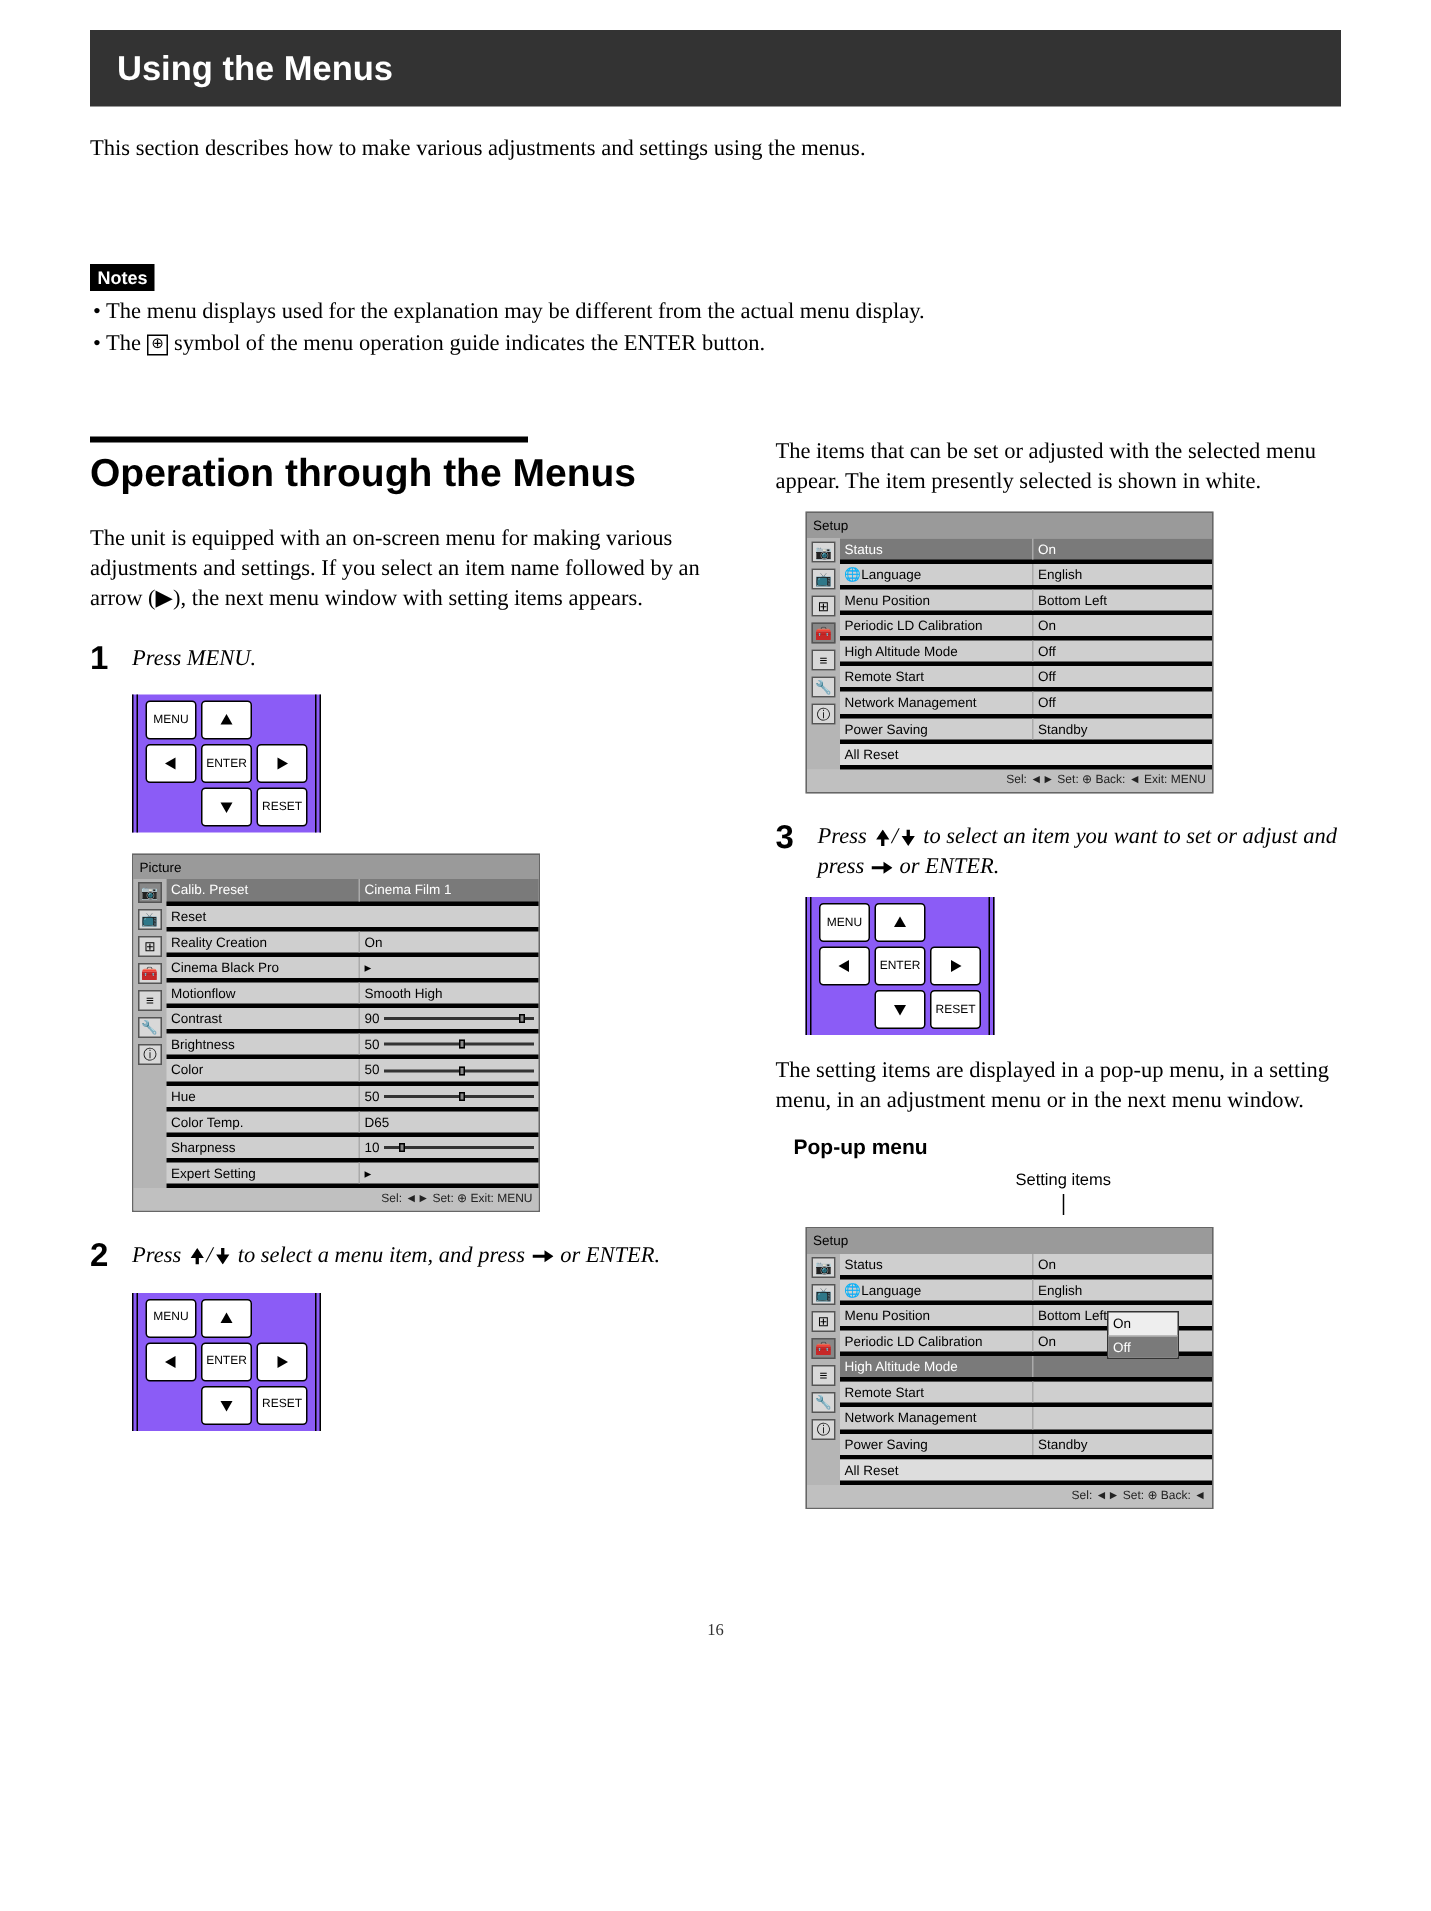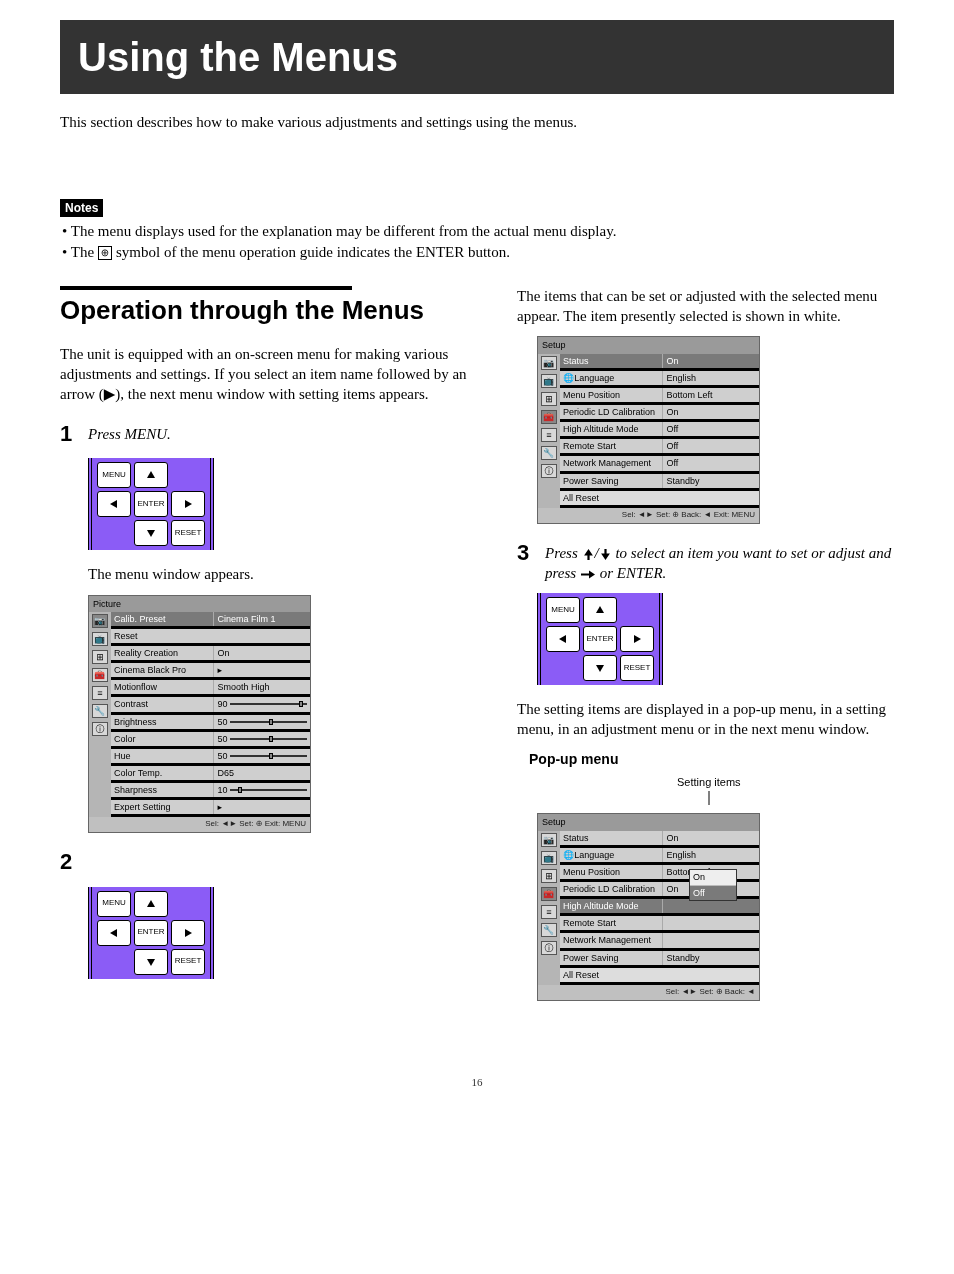--- a/index.html
+++ b/index.html
@@ -10,21 +10,21 @@
     background: #fff;
     width: 954px;
     margin: 0 auto;
     padding: 20px 60px 40px 60px;
     line-height: 1.35;
   }
   .page-title-bar {
     background: #333;
     color: #fff;
     font-family: Arial, Helvetica, sans-serif;
-    font-size: 40px;
+    font-size: 23px;
     font-weight: bold;
     padding: 10px 18px;
     margin-bottom: 18px;
   }
   .intro { margin-bottom: 23px; font-size: 15px; }
   .notes-tag {
     display: inline-block;
     background: #000;
     color: #fff;
     font-family: Arial, Helvetica, sans-serif;
@@ -42,21 +42,21 @@
     font-size: 10px;
     line-height: 12px;
     padding: 0 2px;
     vertical-align: 1px;
   }
   .two-cols {
     display: flex;
     gap: 40px;
     margin-top: 24px;
   }
-  .col { flex: 1; min-width: 0; }
+  .col { flex: 1; min-width: 0; margin-top: 28px; }
   .col-left { flex: 0 0 50%; }
   .col-right { flex: 0 0 46%; }
   .section-rule {
     border-top: 4px solid #000;
     width: 70%;
     margin-bottom: 6px;
   }
   .section-title {
     font-family: Arial, Helvetica, sans-serif;
     font-size: 26px;
@@ -123,21 +123,21 @@
   .btn-empty { border: none; background: transparent; }
   .btn-arrow svg { width: 10px; height: 10px; }
 
   
   .osd {
     font-family: Arial, Helvetica, sans-serif;
     font-size: 9px;
     color: #000;
     background: #cfcfcf;
     border: 1px solid #666;
-    width: 223px;
+    width: 272px;
     position: relative;
   }
   .osd-title {
     background: #9a9a9a;
     color: #000;
     font-size: 9px;
     padding: 2px 4px;
   }
   .osd-body { display: flex; }
   .osd-icons {
@@ -272,21 +272,20 @@
           <div class="btn btn-arrow">
               <svg viewBox="0 0 10 10">
                 <polygon points="5,9 1,2 9,2" fill="#000"></polygon>
               </svg>
             </div>
           <div class="btn">RESET</div>
         </div>
       </div>
     </div>
 
-    <p class="indented">The menu window appears.</p>
 
     <div class="fig">
       <div class="osd">
         <div class="osd-title">Picture</div>
         <div class="osd-body">
           <div class="osd-icons">
             <span class="sel">📷</span>
             <span>📺</span>
             <span>⊞</span>
             <span>🧰</span>
@@ -368,20 +367,29 @@
                 <div class="osd-cell-r">▸</div>
               </div>
             </div>
         </div>
         <div class="osd-footer">Sel: ◄► Set: ⊕ Exit: MENU</div>
       </div>
     </div>
 
     <div class="step">
       <div class="step-num">2</div>
+      <div class="step-body">
+        <span>Press </span><svg class="inline-arrow" width="11" height="11" viewBox="0 0 10 10">
+            <polygon points="5,0 9,6 6,6 6,10 4,10 4,6 1,6" fill="#000"></polygon>
+          </svg>/<svg class="inline-arrow" width="11" height="11" viewBox="0 0 10 10">
+            <polygon points="5,10 1,4 4,4 4,0 6,0 6,4 9,4" fill="#000"></polygon>
+          </svg><span> to select a menu item, and press </span><svg class="inline-arrow" width="14" height="11" viewBox="0 0 14 10">
+            <polygon points="0,4 8,4 8,1 14,5 8,9 8,6 0,6" fill="#000"></polygon>
+          </svg><span> or ENTER.</span>
+      </div>
     </div>
 
     <div class="fig">
       <div class="remote-box">
         <div class="remote-grid">
           <div class="btn">MENU</div>
           <div class="btn btn-arrow">
               <svg viewBox="0 0 10 10">
                 <polygon points="5,1 9,8 1,8" fill="#000"></polygon>
               </svg>

